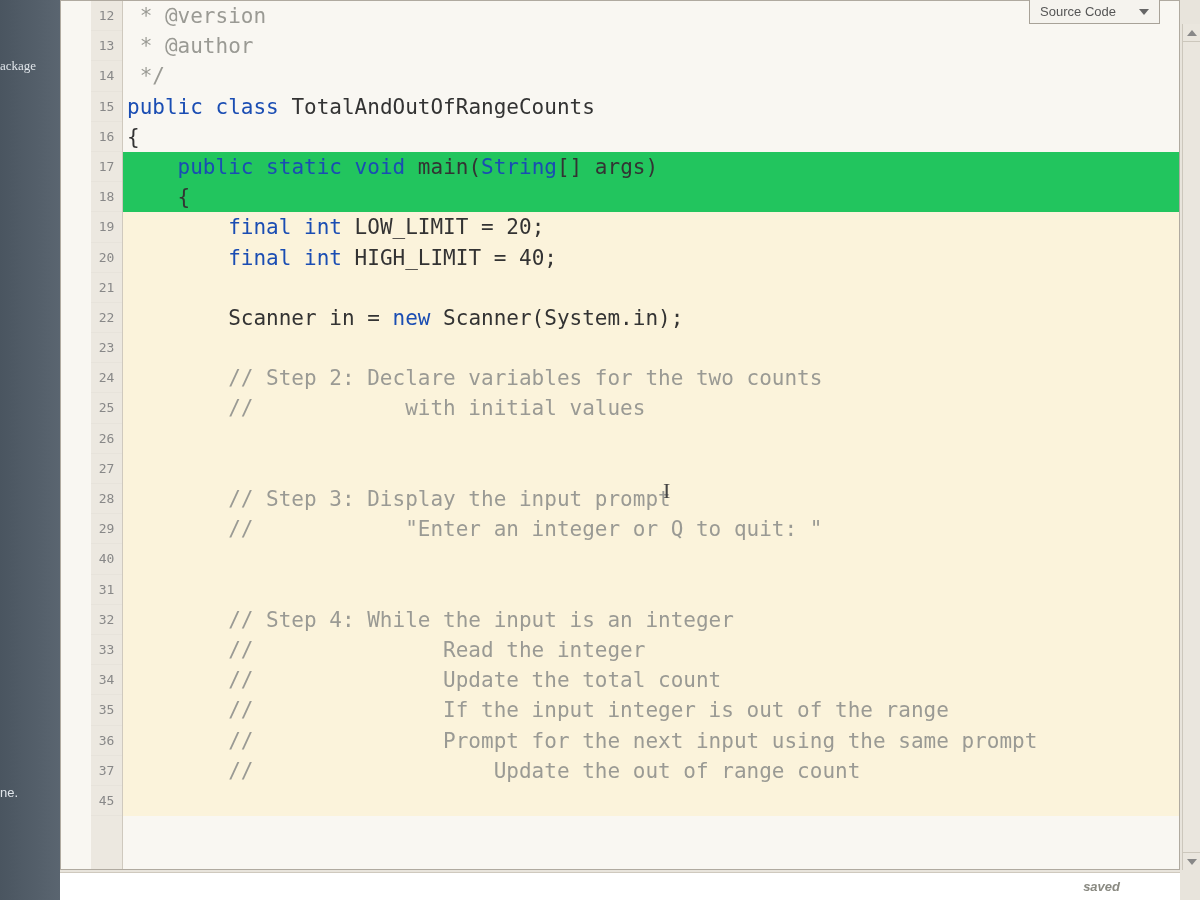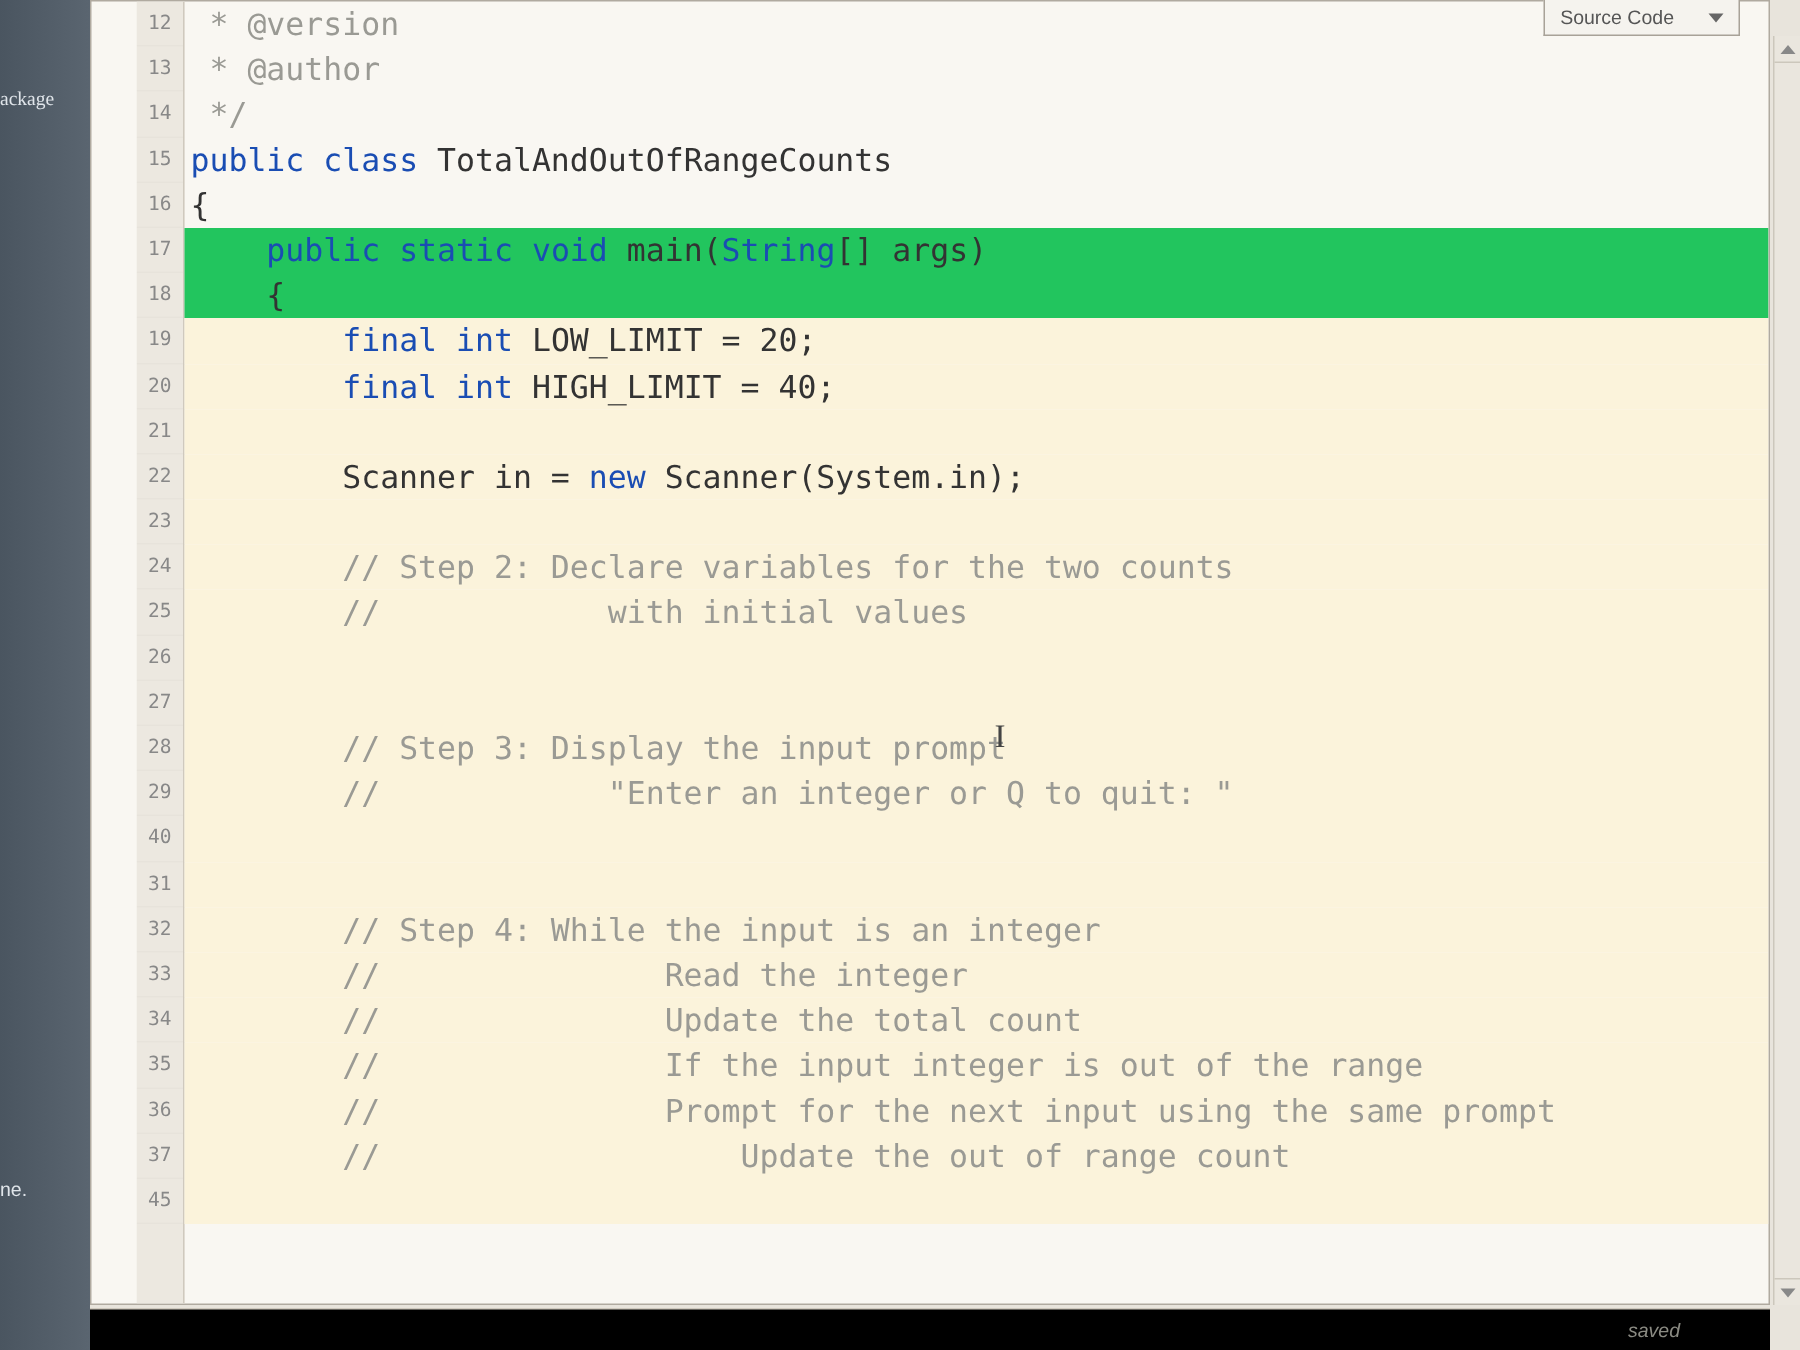--- a/index.html
+++ b/index.html
@@ -146,30 +146,31 @@
   }
   .chev-down-s {
     width:0;height:0;border-left:5px solid transparent;border-right:5px solid transparent;border-top:6px solid #888;
   }
   .status-bar {
     position: absolute;
     bottom: 0;
     left: 60px;
     right: 20px;
     height: 28px;
-    background: #000000;
+    background: #ffffff;
     border-top: 1px solid #cfc9be;
     display: flex;
     justify-content: flex-end;
     align-items: center;
     padding-right: 60px;
     font-family: -apple-system, sans-serif;
     font-size: 13px;
     font-style: italic;
     color: #8a8a82;
+    font-weight: bold;
   }
 </style>
 </head>
 <body>
 
 <div class="left-edge"></div>
 <div class="left-label-1">ackage</div>
 <div class="left-label-2">ne.</div>
 
 <div class="editor-wrap">

